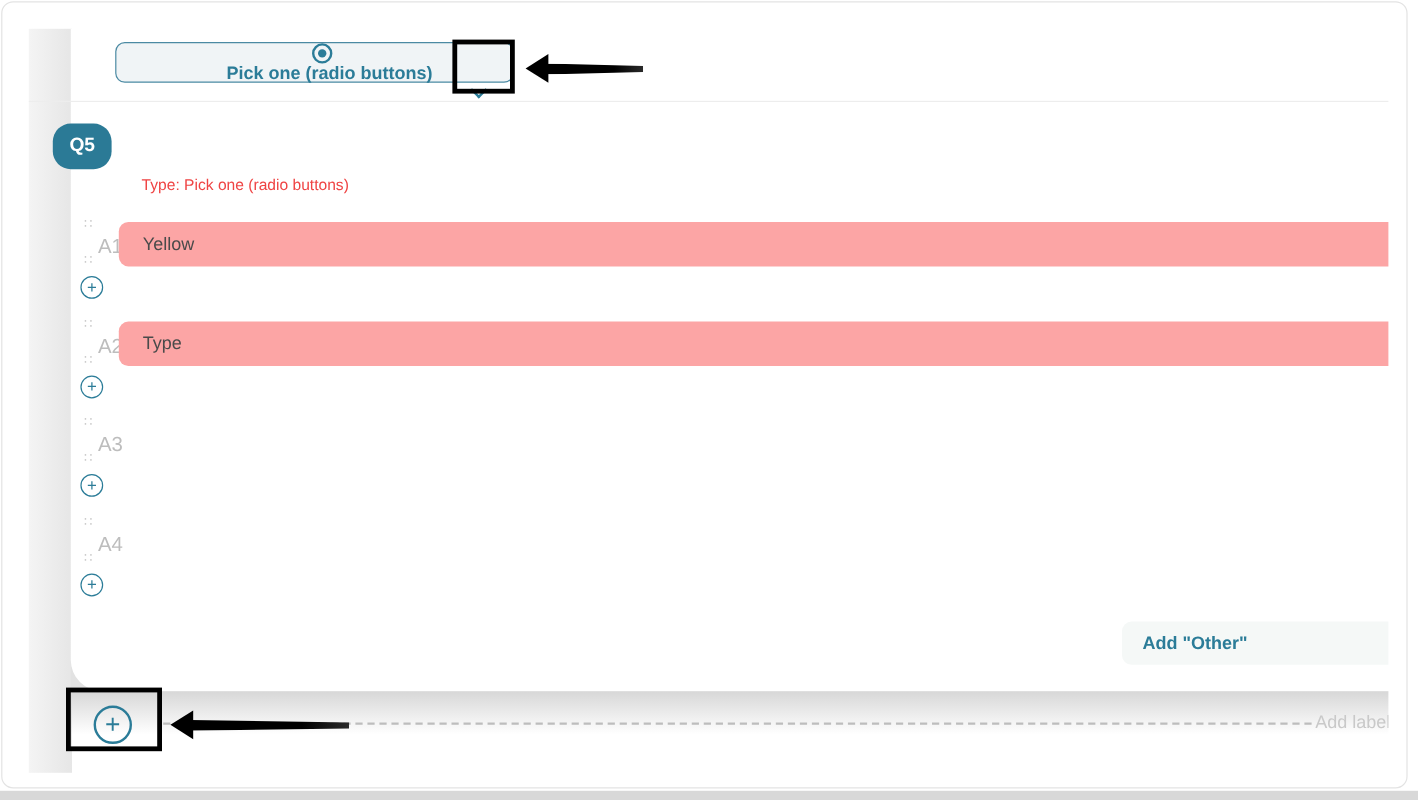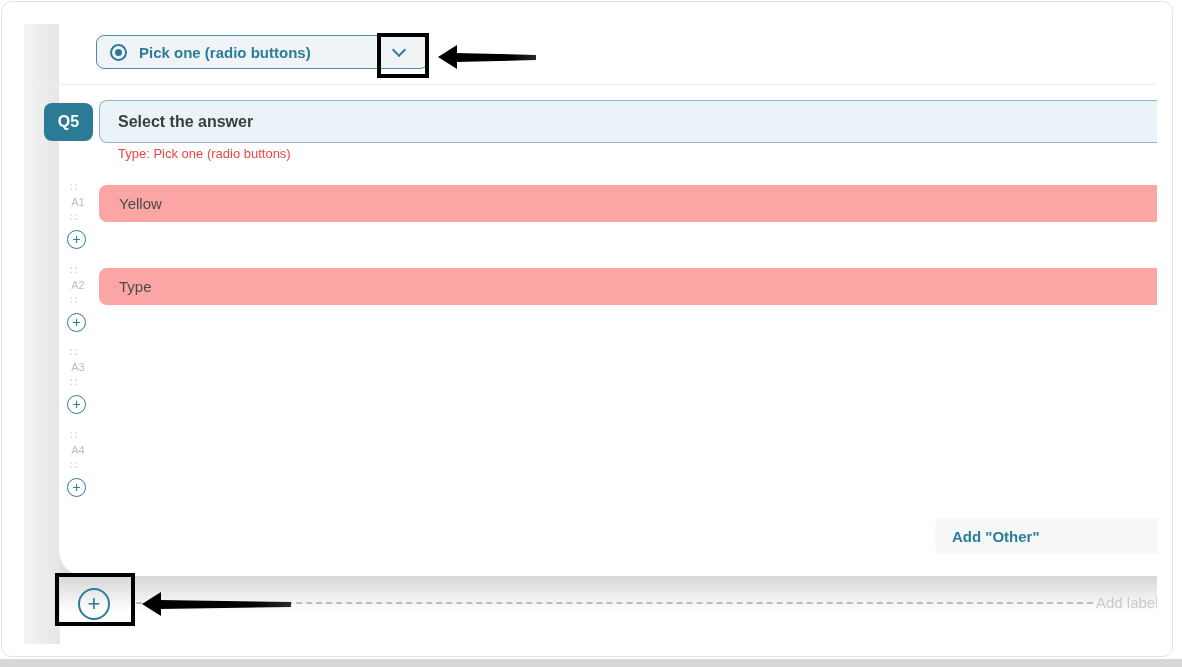--- a/index.html
+++ b/index.html
@@ -18,47 +18,47 @@
   .top-divider { left:24px; top:84px; width:1133px; height:1px; background:#ededed; }
   .corner-bg { left:59px; top:551px; width:36px; height:25px; background:#e2e2e2; }
   .panel { left:59px; top:24px; width:1098px; height:552px; background:#fff;
            border-bottom-left-radius:26px; }
   .shadow-band { left:59px; top:576px; width:1098px; height:36px;
                  background:linear-gradient(#d7d7d7, rgba(255,255,255,0)); }
 
   
   .type-dropdown { left:96px; top:35px; width:332px; height:34px; background:#f0f4f6;
                    border:1px solid #4b8aa3; border-radius:8px; display:flex;
-                   align-items:center; padding-left:13px; cursor:pointer; }
+                   align-items:center; padding-left:13px; cursor:pointer;flex-direction:column; }
   .radio-icon { width:17px; height:17px; border:2px solid #2b7c98; border-radius:50%;
                 display:flex; align-items:center; justify-content:center; flex:0 0 auto; }
   .radio-icon span { width:7px; height:7px; background:#2b7c98; border-radius:50%; }
   .type-dropdown .dd-label { color:#2b7c98; font-size:15px; font-weight:600; margin-left:12px; }
   .chevron-wrap { margin-left:auto; margin-right:20px; width:14px; height:14px; position:relative; }
   .chevron { position:absolute; left:1px; top:0px; width:10px; height:10px;
              border-right:2px solid #2b7c98; border-bottom:2px solid #2b7c98;
              transform:rotate(45deg); }
 
   
   .q-badge { left:44px; top:103px; width:49px; height:38px; background:#2b7a96;
-             border-radius:8px; color:#fff; font-size:16px; font-weight:bold;
+             border-radius:15px; color:#fff; font-size:16px; font-weight:bold;
              display:flex; align-items:center; justify-content:center; }
   .q-title { left:99px; top:100px; width:1058px; height:43px; background:#e9f3f8;
              border:1px solid #8fb5c6; border-right:none; border-radius:8px 0 0 8px;
              font-family:"Liberation Sans", sans-serif; font-size:16px; font-weight:bold;
              color:#3c3c3c; padding:0 18px; outline:none; }
   .q-caption { left:118px; top:146px; font-size:13px; color:#ef4444; }
 
   
   .a-group { position:absolute; left:0; width:1182px; height:70px; }
   .dots { position:absolute; left:70px; font-size:11px; line-height:8px; color:#cccccc;
           cursor:grab; user-select:none; }
   .dots.d1 { top:-2px; } .dots.d2 { top:28px; }
-  .aid { position:absolute; left:64px; top:11px; width:28px; text-align:center;
-         font-size:11px; color:#bdbdbd; }
+  .aid { position:absolute; left:78px; top:11px; width:28px; text-align:center;
+         font-size:17px; color:#bdbdbd; }
   .a-bar { position:absolute; left:99px; top:0; width:1058px; height:37px; background:#fca5a5;
            border-radius:8px 0 0 8px; display:flex; align-items:center; padding-left:20px;
            font-size:15px; color:#4a4a4a; cursor:text; }
   .inline-add { position:absolute; left:67px; top:45px; width:19px; height:19px;
                 border:1px solid #2b7c98; border-radius:50%; color:#2b7c98; font-size:14px;
                 line-height:16px; text-align:center; background:#fff; cursor:pointer; }
 
   
   .add-answer { left:99px; top:518px; width:822px; height:36px; background:#f2f2f2;
                 border:none; border-radius:8px; padding:0 20px; font-size:15px;
@@ -105,21 +105,20 @@
     <span class="radio-icon">
         <span></span>
       </span>
     <span class="dd-label">Pick one (radio buttons)</span>
     <span class="chevron-wrap">
       <span class="chevron"></span>
     </span>
   </div>
 
   <div class="abs q-badge">Q5</div>
-  <input class="abs q-title" readonly="" value="Select the answer" style="">
   <div class="abs q-caption">Type: Pick one (radio buttons)</div>
 
   <div class="a-group" style="top:185px">
     <span class="dots d1">∷</span>
     <span class="aid">A1</span>
     <span class="dots d2">∷</span>
     <div class="a-bar">Yellow</div>
     <div class="inline-add">+</div>
   </div>
 

